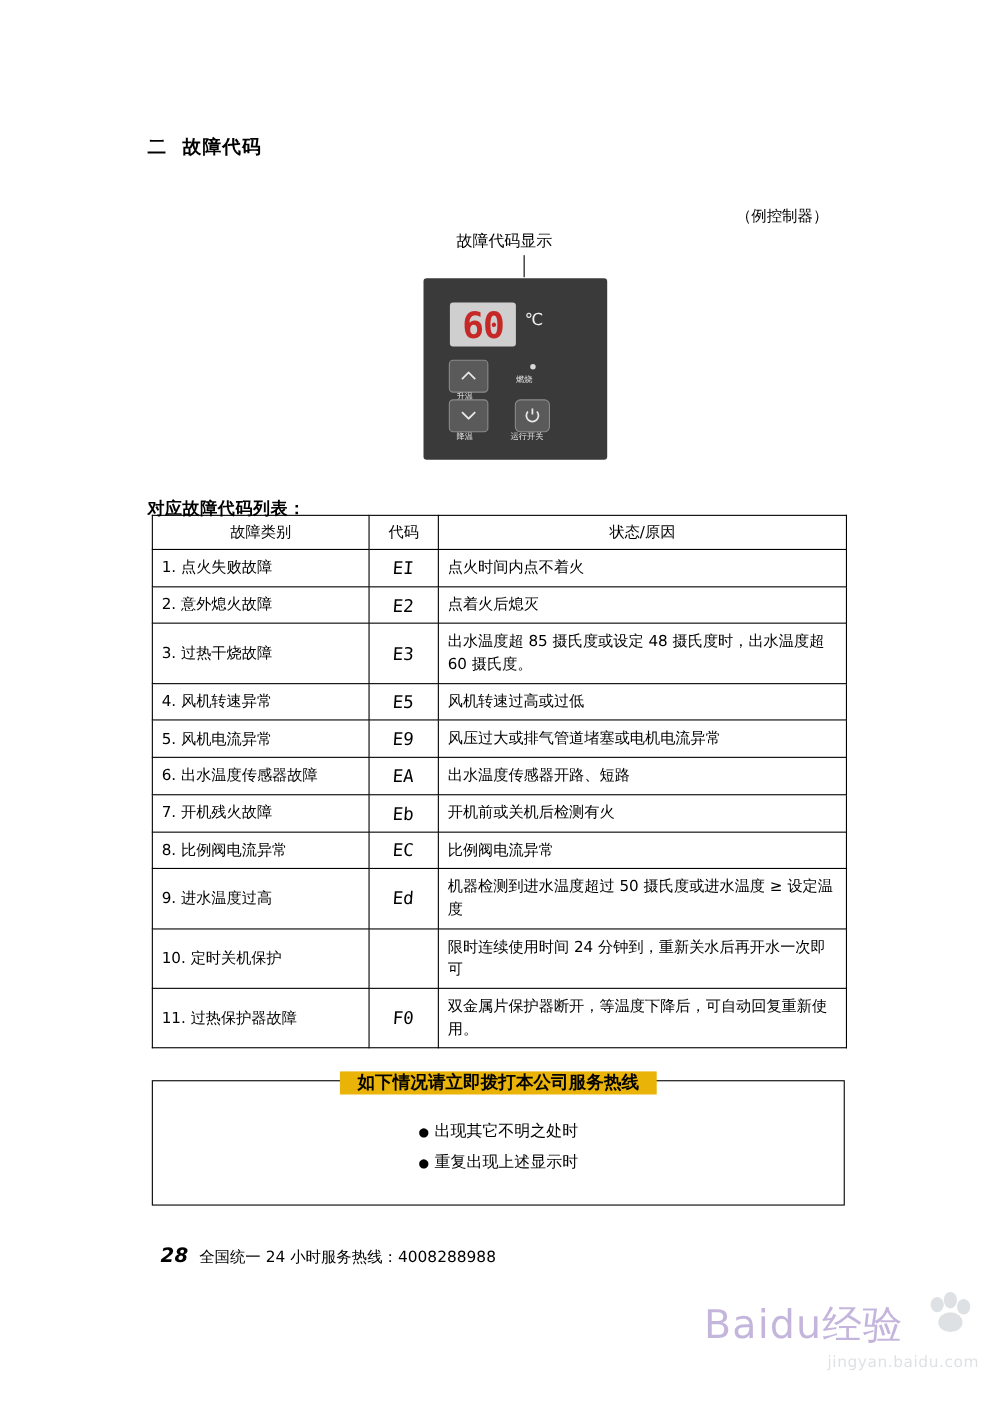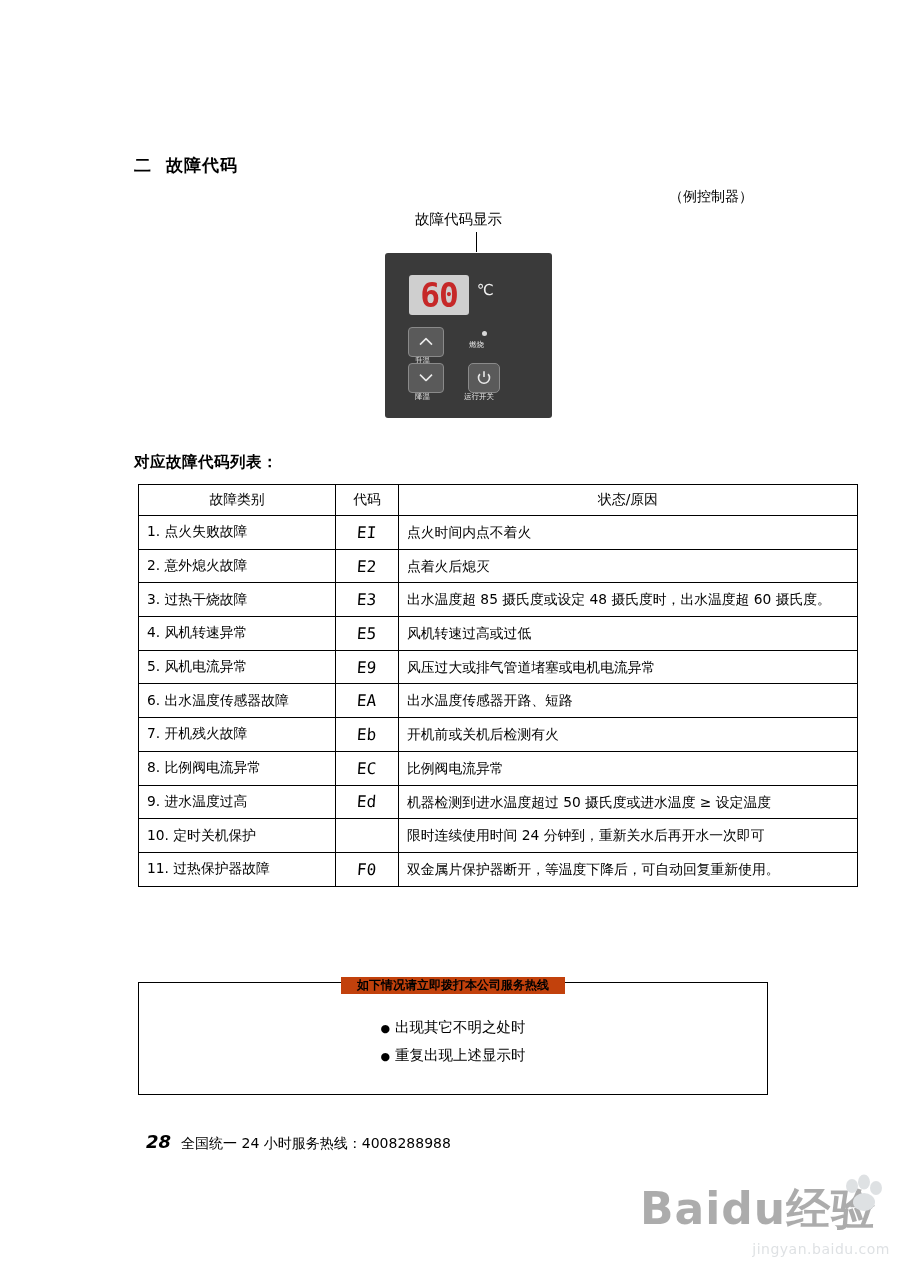--- a/index.html
+++ b/index.html
@@ -21,21 +21,20 @@
     width: 905px; height: 1280px;
   }
 
   
   .sec-title {
     position: absolute;
     left: 134px; top: 122px;
     font-size: 17px;
     font-weight: bold;
     letter-spacing: 1px;
-    margin-top: 32px;
   }
   .sec-title .num { margin-right: 14px; }
 
   .intro {
     position: absolute;
     left: 134px; top: 154px;
     font-size: 14.5px;
     letter-spacing: 0.2px;
   }
 
@@ -144,22 +143,22 @@
   .list-title {
     position: absolute;
     left: 134px; top: 452px;
     font-size: 15.5px;
     font-weight: bold;
     letter-spacing: 0.5px;
   }
 
   table.codes {
     position: absolute;
-    left: 138px; top: 484px;
-    width: 720px;
+    left: 138px; top: 468px;
+    width: 632px;
     border-collapse: collapse;
     font-size: 13.8px;
     border-radius: 11px;
   }
   table.codes td, table.codes th {
     border: 1px solid #000;
     padding: 6px 8px;
     vertical-align: middle;
     font-weight: normal;
   }
@@ -181,25 +180,25 @@
   .hotline {
     position: absolute;
     left: 138px; top: 982px;
     width: 630px;
     border: 1px solid #000;
     box-sizing: border-box;
     padding: 14px 0 20px;
     text-align: center;
   }
   .hotline-title {
-    font-size: 12px;
+    font-size: 16px;
     font-weight: bold;
     position: relative;
     top: -23px;
-    background: #c2410c;
+    background: #eab308;
     display: inline-block;
     padding: 0 16px;
   }
   .hotline-items {
     margin-top: -8px;
   }
   .hotline-item {
     font-size: 14.5px;
     margin: 9px 0;
   }
@@ -224,23 +223,23 @@
   }
 
   
   .wm {
     position: absolute;
     left: 640px; top: 1180px;
     width: 250px; height: 70px;
     opacity: 0.32;
   }
   .wm-text {
-    font-size: 44px;
-    font-weight: bold;
-    color: #000000;
+    font-size: 36px;
+    font-weight: normal;
+    color: #4c1d95;
     letter-spacing: 1px;
     font-family: "DejaVu Sans", sans-serif;
   }
   .wm-sub {
     font-size: 14px;
     color: #9aa3ab;
     text-align: right;
     margin-top: 2px;
     letter-spacing: 0.5px;
   }

